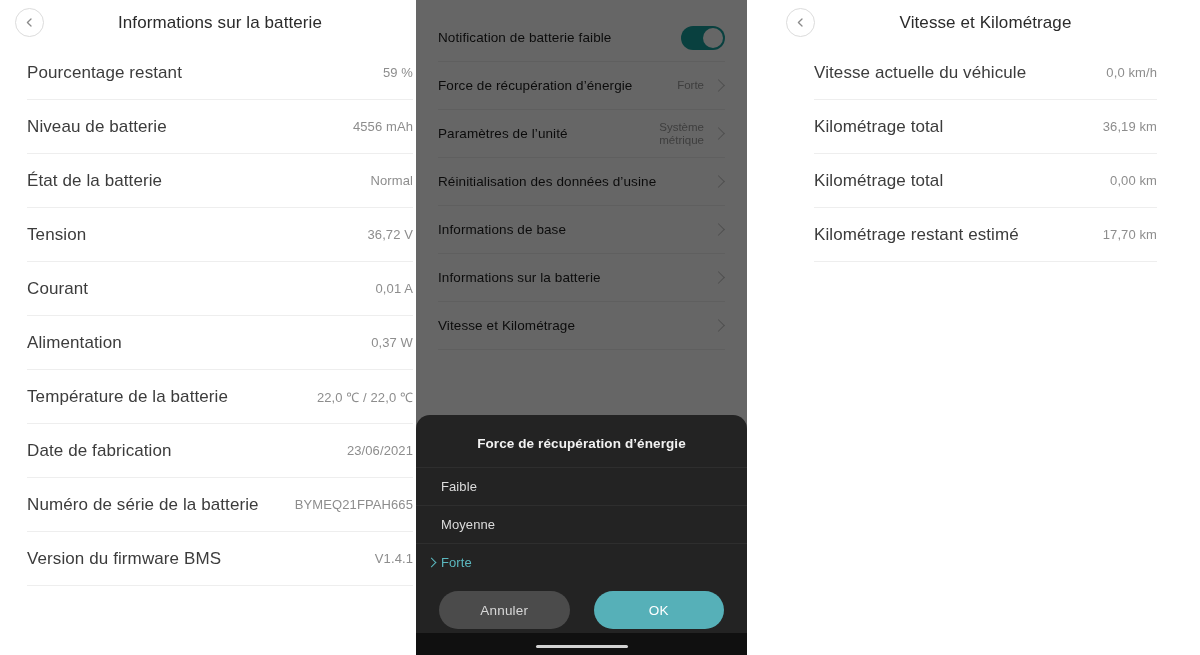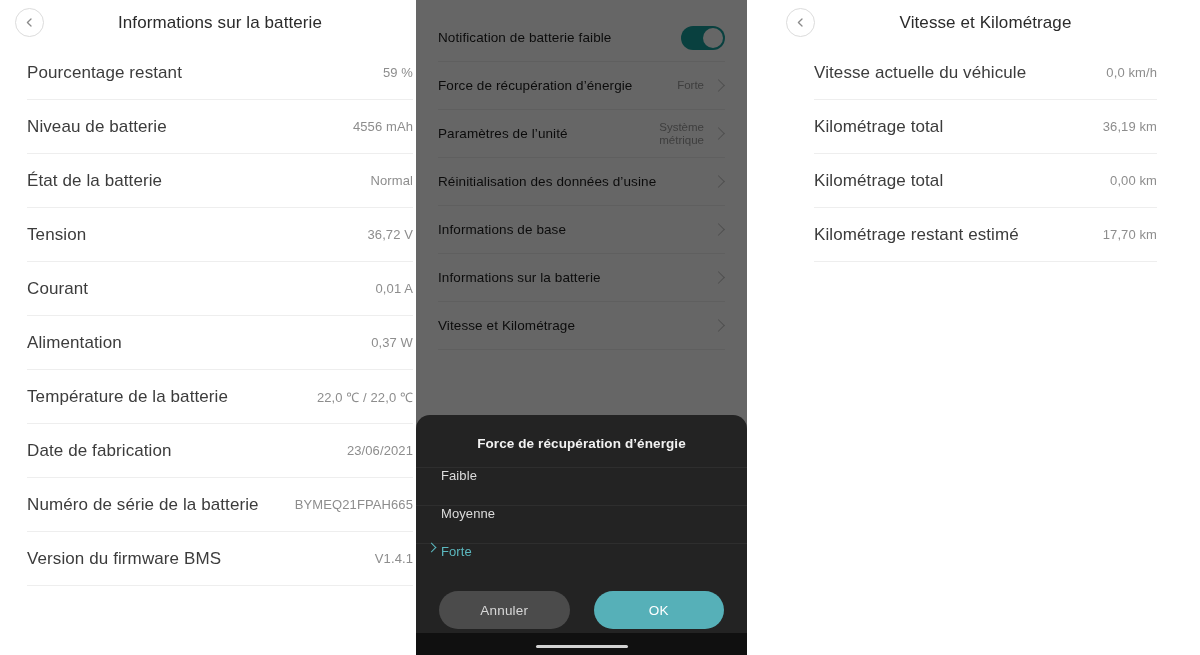--- a/index.html
+++ b/index.html
@@ -162,20 +162,21 @@
     color: #f2f2f2;
     font-size: 13.5px;
     font-weight: bold;
     padding: 21px 0 16px 0;
     letter-spacing: .1px;
   }
   .opt {
     position: relative;
     height: 38px;
     display: flex;
+    align-items: center;
     padding-left: 25px;
     border-top: 1px solid #2e2e2e;
     cursor: pointer;
     font-size: 13px;
     color: #dcdcdc;
     letter-spacing: .1px;
   }
   .opt.selected { color: #5bb8bf; }
   .opt .opt-marker {
     position: absolute;

